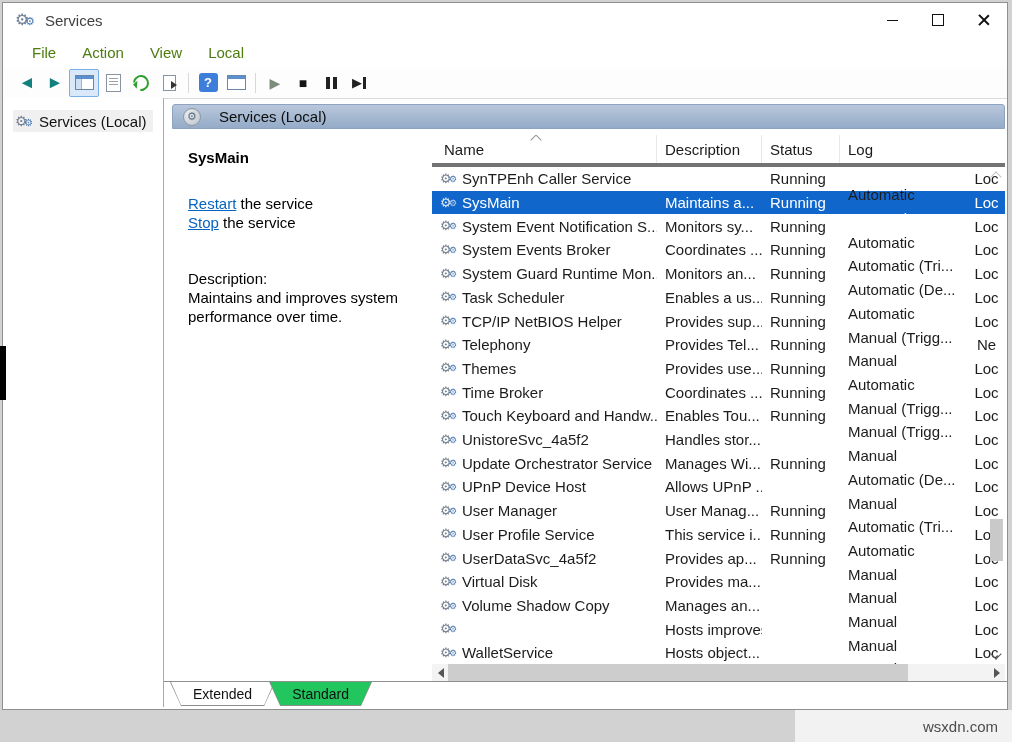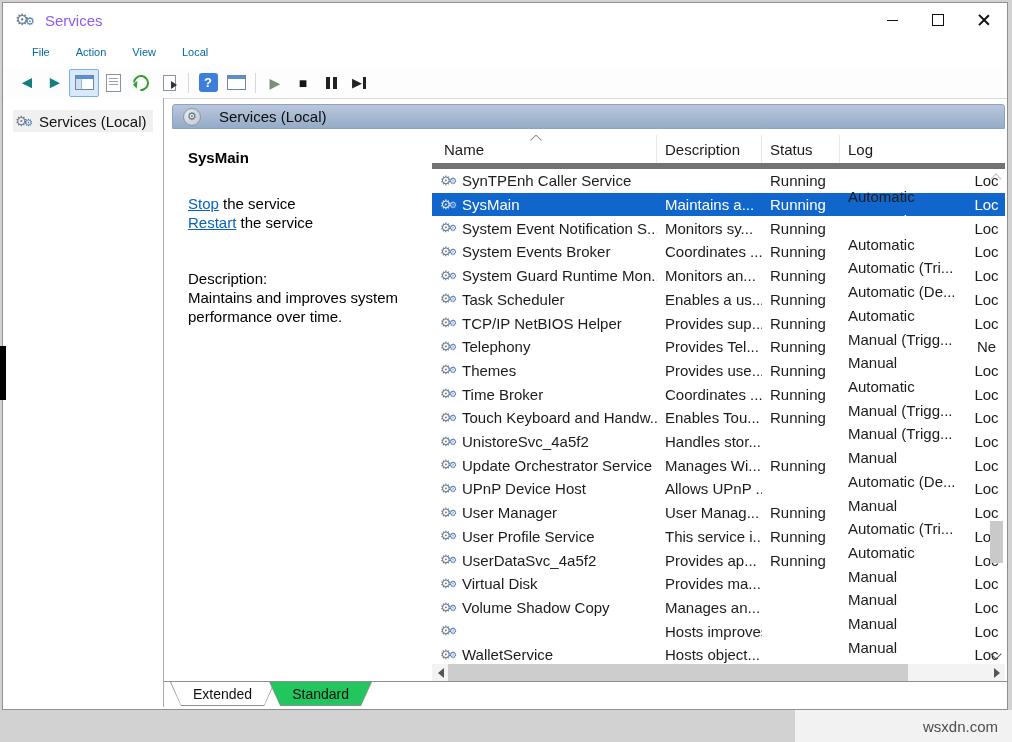--- a/index.html
+++ b/index.html
@@ -11,32 +11,32 @@
   }
   .window{
     position:absolute;left:2px;top:2px;width:1004px;height:706px;
     background:#fff;border:1px solid #8f8f8f;
   }
   
   .titlebar{position:absolute;left:0;top:0;right:0;height:34px;background:#fff;display:flex;align-items:center;}
   .title-icon{position:relative;width:22px;height:20px;margin-left:12px;}
   .title-icon .g1{position:absolute;left:0;top:0;font-size:16px;color:#6e7f95;line-height:20px;}
   .title-icon .g2{position:absolute;left:10px;top:6px;font-size:11px;color:#4a7ab5;line-height:11px;}
-  .title-text{margin-left:8px;font-size:15px;color:#8b5cf6;}
+  .title-text{margin-left:8px;font-size:15px;color:#404040;}
   .tb-spacer{flex:1;}
   .tb-btn{width:46px;height:34px;display:flex;align-items:center;justify-content:center;position:relative;}
   .min-glyph{width:11px;height:1px;background:#111;}
   .max-glyph{width:10px;height:10px;border:1px solid #111;}
   .close-glyph{position:relative;width:12px;height:12px;}
   .close-glyph::before,.close-glyph::after{content:"";position:absolute;left:5px;top:-1px;width:1.5px;height:14px;background:#111;}
   .close-glyph::before{transform:rotate(45deg);}
   .close-glyph::after{transform:rotate(-45deg);}
   
   .menubar{position:absolute;left:0;top:34px;right:0;height:30px;display:flex;align-items:center;padding-left:16px;background:#fff;}
-  .menu-item{padding:0 13px;font-size:11px;color:#0369a1;}
+  .menu-item{padding:0 13px;font-size:15px;color:#4d7c0f;}
   
   .toolbar{position:absolute;left:0;top:64px;right:0;height:31px;background:#fdfdfd;border-bottom:1px solid #d9d9d9;display:flex;align-items:center;padding-left:10px;}
   .tool{width:28px;height:26px;display:flex;align-items:center;justify-content:center;position:relative;}
   .nav-arrow{font-size:17px;color:#13807e;line-height:1;}
   .tool-frame{border:1px solid #7ab0e8;background:#d9e9fa;border-radius:2px;}
   .mini-win{width:17px;height:13px;border:1px solid #6b87a8;background:#fff;position:relative;}
   .mini-win::before{content:"";position:absolute;left:0;top:0;right:0;height:3px;background:#5b8fd0;}
   .mini-win.tree::after{content:"";position:absolute;left:0;top:3px;bottom:0;width:5px;background:#cfe0f2;border-right:1px solid #9db4cc;}
   .mini-doc{width:13px;height:16px;border:1px solid #8a93a0;background:#fff;position:relative;}
   .mini-doc::before{content:"";position:absolute;left:2px;top:3px;right:2px;height:8px;
@@ -71,21 +71,21 @@
     display:flex;align-items:center;justify-content:center;font-size:11px;color:#5a6a7a;box-sizing:border-box;}
   .ph-title{margin-left:18px;font-size:15px;color:#0d0d0d;}
   
   .desc-pane{position:absolute;left:8px;top:37px;width:256px;bottom:0;background:#fff;padding:14px 6px 0 16px;box-sizing:border-box;}
   .svc-name{font-size:15px;font-weight:bold;color:#000;}
   .svc-links{margin-top:28px;line-height:19px;font-size:15px;}
   .svc-links a{color:#0563c1;text-decoration:underline;}
   .desc-block{margin-top:37px;line-height:19px;font-size:15px;color:#000;width:232px;}
   
   .list{position:absolute;left:268px;top:37px;right:2px;bottom:0;background:#fff;display:flex;flex-direction:column;}
-  .lheader{height:28px;display:flex;align-items:stretch;font-size:15px;color:#1a1a1a;border-bottom:6px solid #737373;position:relative;}
+  .lheader{height:28px;display:flex;align-items:stretch;font-size:15px;color:#1a1a1a;border-bottom:4px solid #737373;position:relative;}
   .hcell{display:flex;align-items:center;padding-left:8px;box-sizing:border-box;border-right:1px solid #e8e8e8;white-space:nowrap;overflow:hidden;}
   .h-name{width:225px;padding-left:12px;position:relative;}
   .h-desc{width:105px;}
   .h-status{width:78px;}
   .h-startup{width:120px;}
   .h-logon{flex:1;border-right:none;}
   .sort-caret{position:absolute;left:100px;top:1px;width:7px;height:7px;border-left:1.5px solid #909090;border-top:1.5px solid #909090;transform:rotate(45deg);}
   .lrows{flex:1;overflow:hidden;position:relative;}
   .trow{display:flex;height:23.71px;align-items:center;font-size:15px;color:#1c1c1c;}
   .trow.selected{background:#1166cc;color:#fff;}
@@ -214,22 +214,22 @@
   <div class="right-pane">
 
     <div class="panel-header">
       <span class="ph-icon">⚙</span>
       <span class="ph-title">Services (Local)</span>
     </div>
 
     <div class="desc-pane">
       <div class="svc-name">SysMain</div>
       <div class="svc-links">
+        <div><a href="#">Restart</a><span> the service</span></div>
         <div><a href="#">Stop</a><span> the service</span></div>
-        <div><a href="#">Restart</a><span> the service</span></div>
       </div>
       <div class="desc-block">
         <div>Description:</div>
         <div>Maintains and improves system performance over time.</div>
       </div>
     </div>
 
     <div class="list">
       <div class="lheader">
         <div class="hcell h-name">

